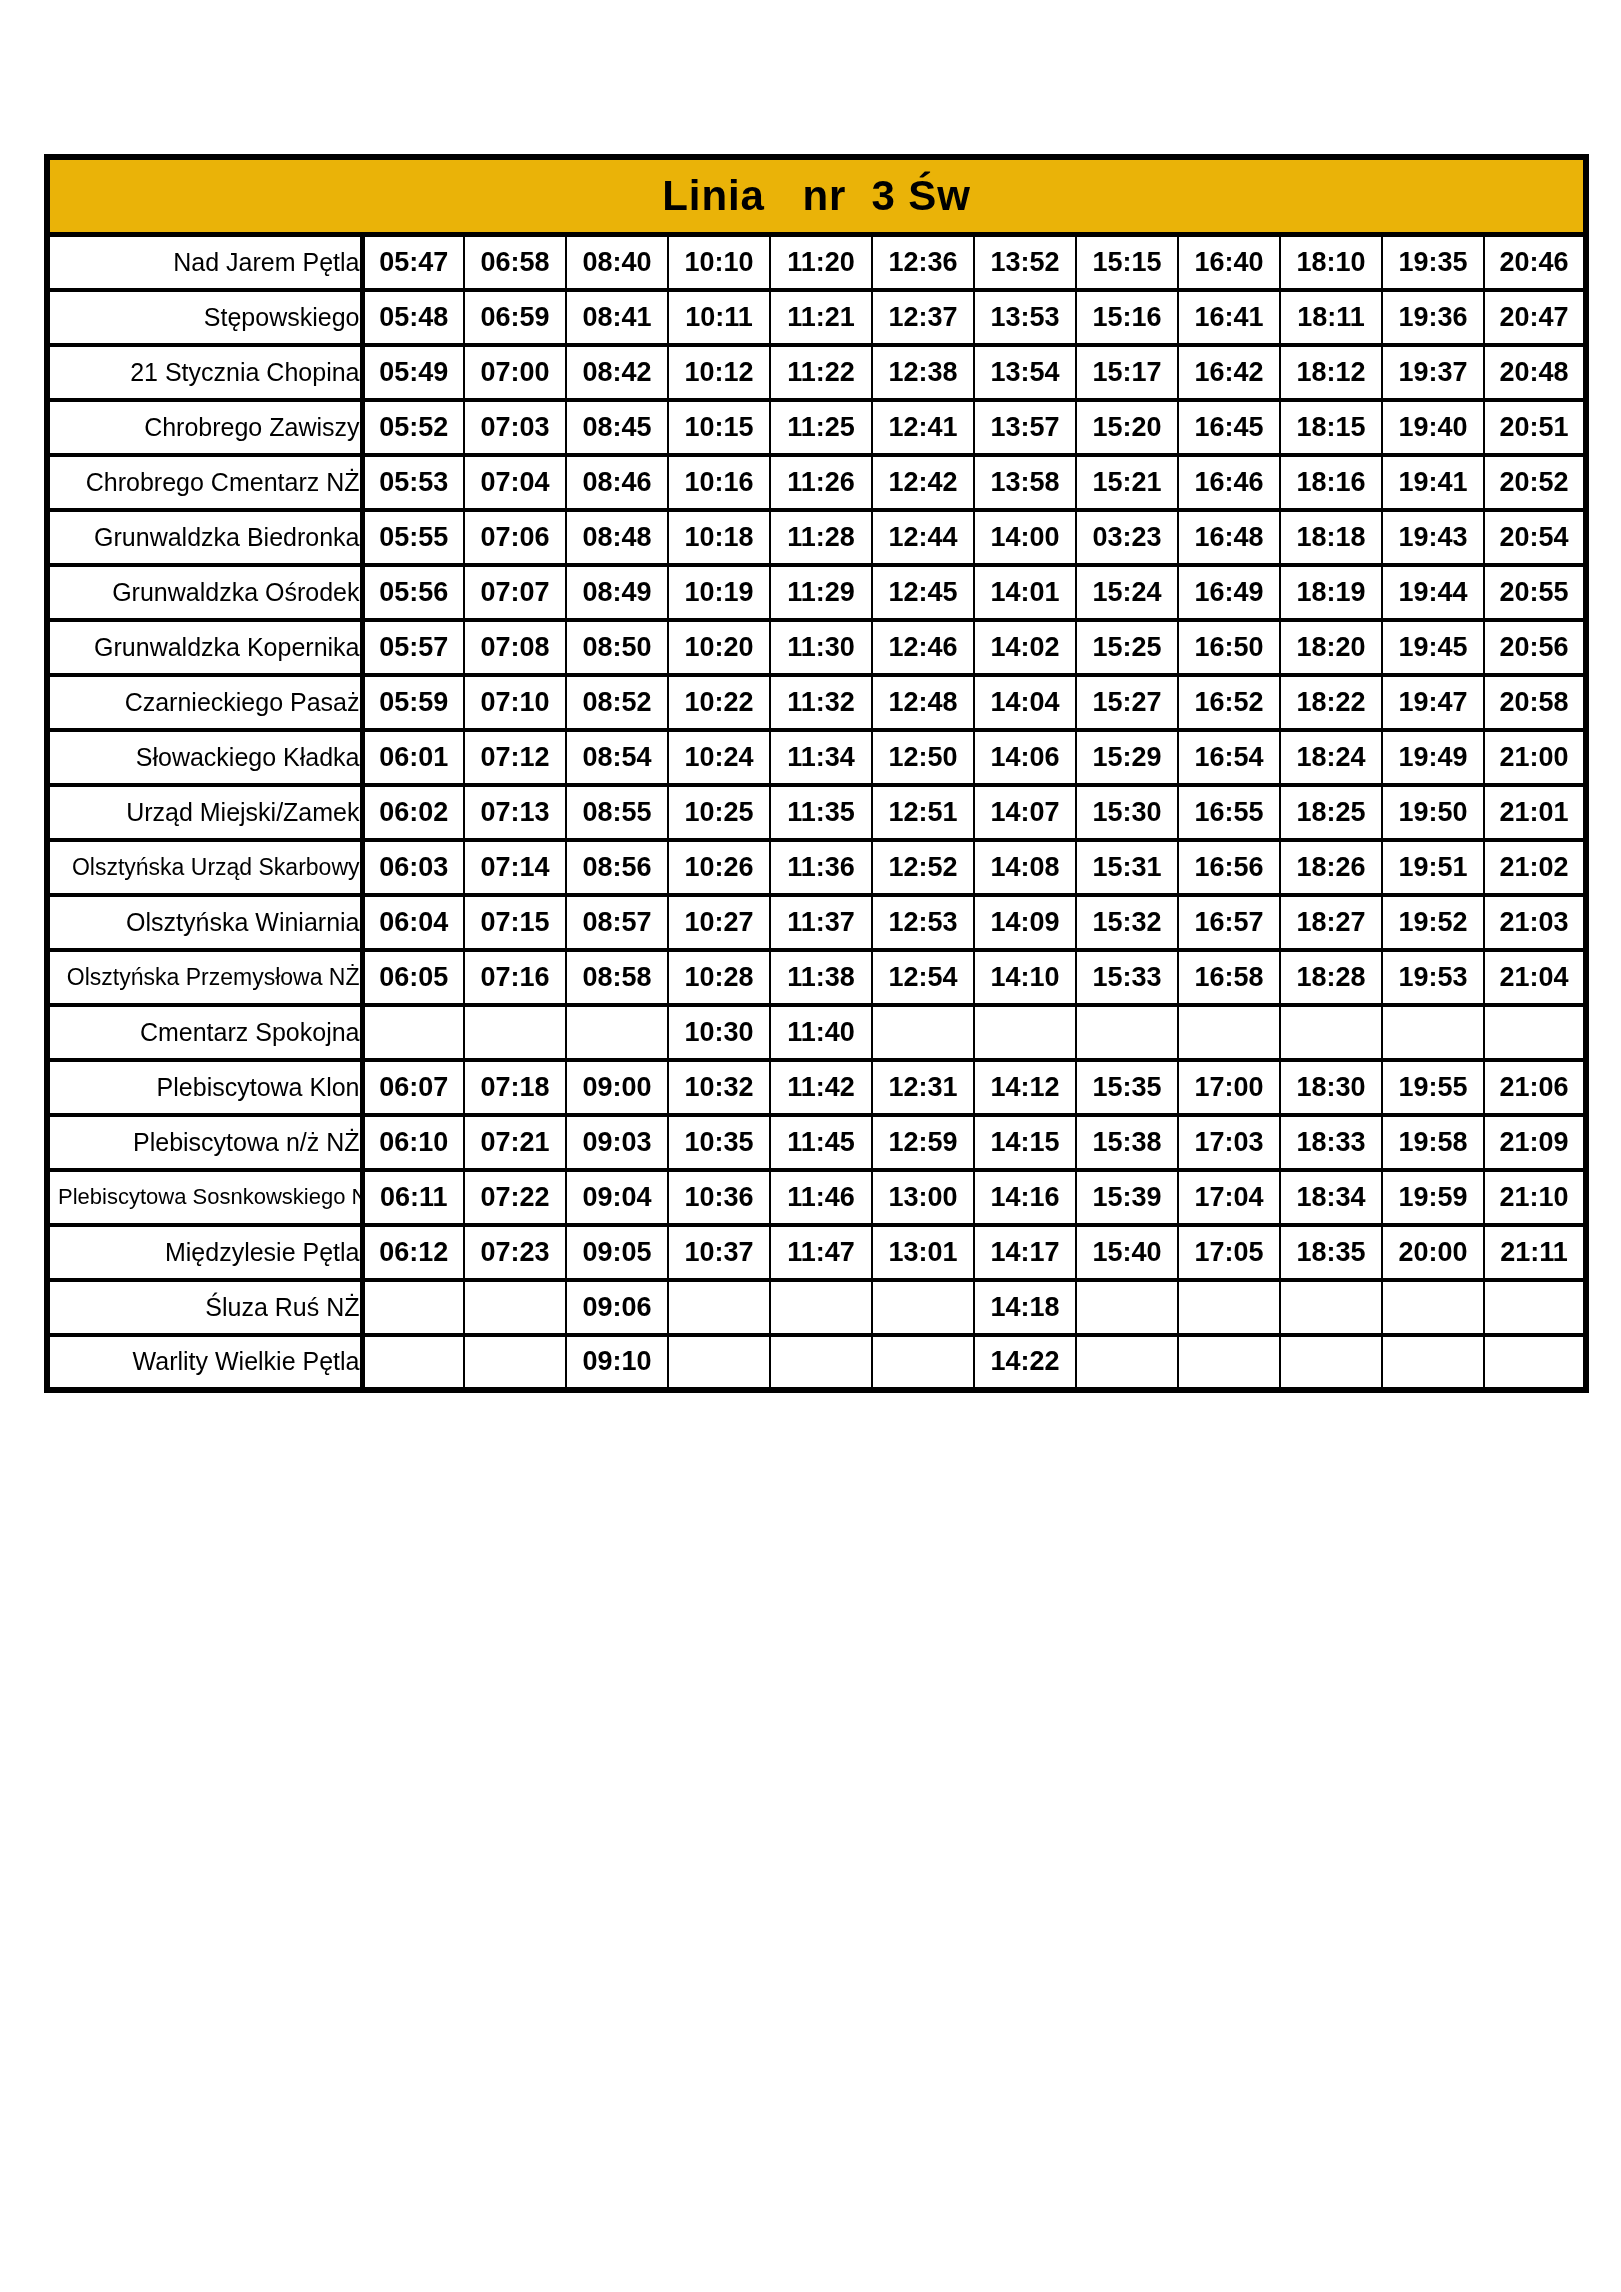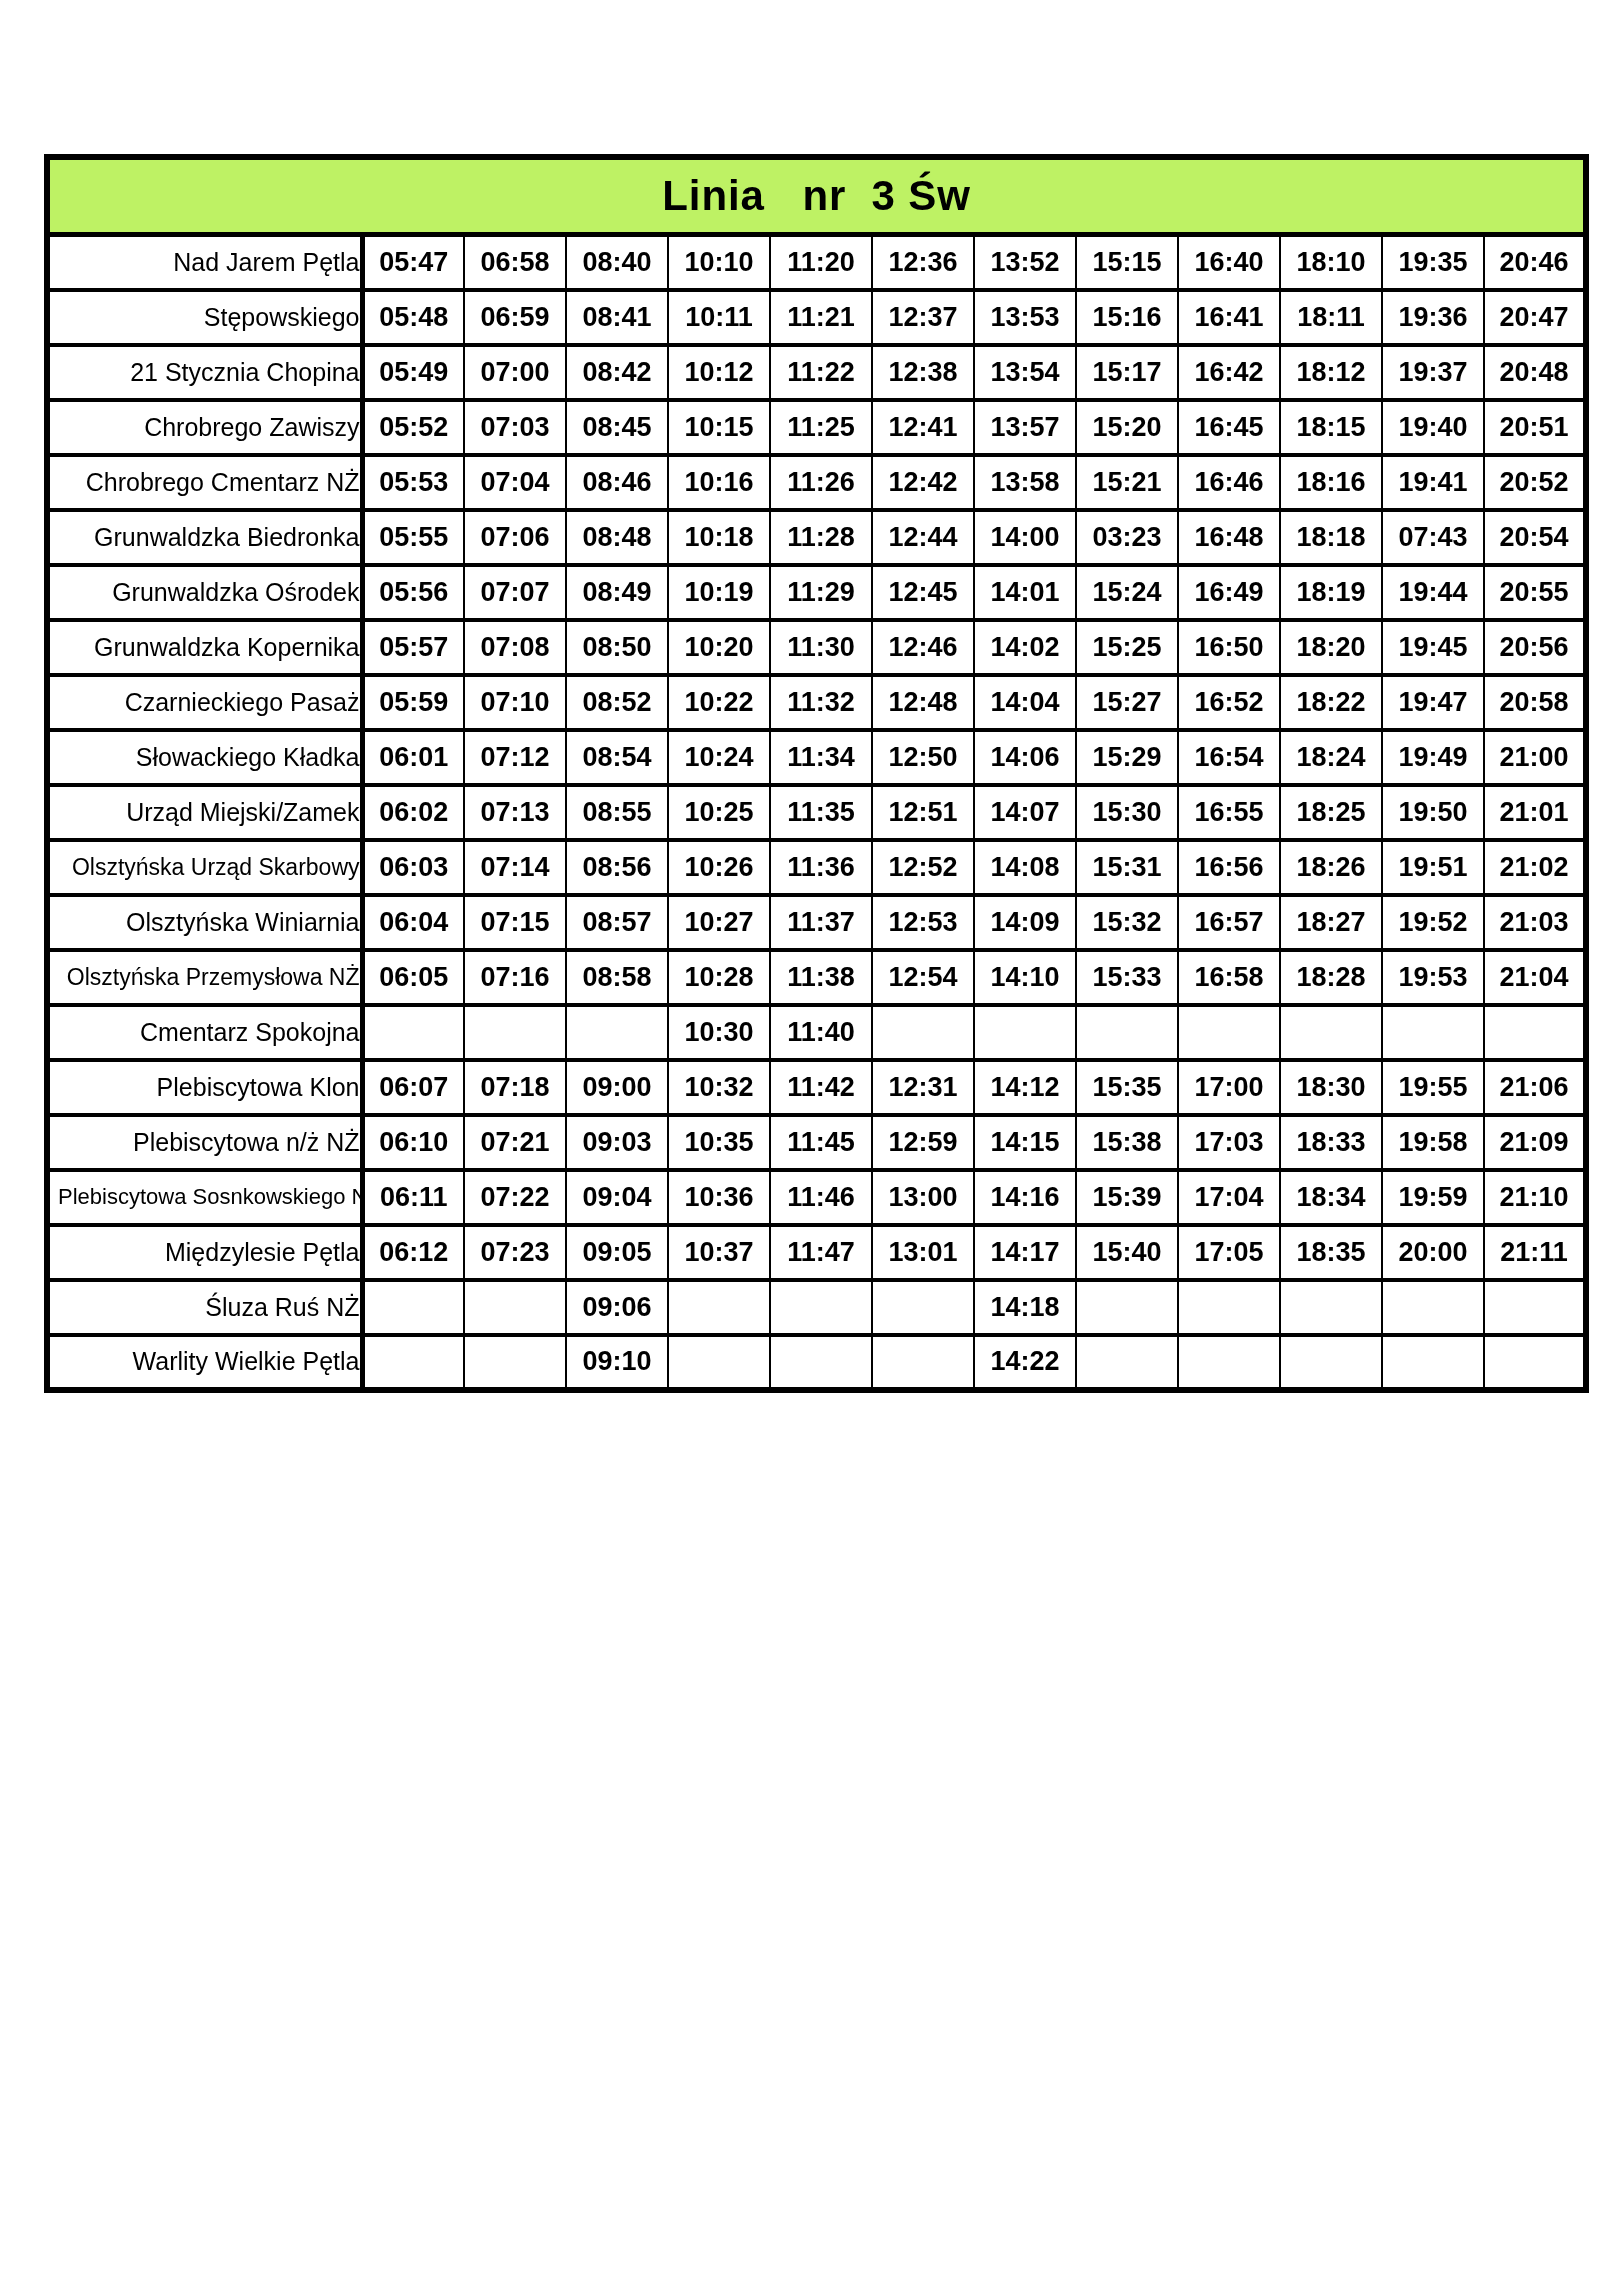--- a/index.html
+++ b/index.html
@@ -72,21 +72,21 @@
         <col style="width: 102px;">
         <col style="width: 102px;">
         <col style="width: 102px;">
         <col style="width: 102px;">
         <col style="width: 102px;">
         <col style="width: 102px;">
         <col style="width: 102px;">
       </colgroup>
     <thead>
       <tr>
-        <th class="title-cell" id="title-cell" colspan="13" style="background: #bef264;">Linia   nr  3 Św</th>
+        <th class="title-cell" id="title-cell" colspan="13" style="background: #eab308;">Linia   nr  3 Św</th>
       </tr>
     </thead>
     <tbody id="tt-body">
         <tr>
           <td class="stop">Nad Jarem Pętla</td>
           <td class="time">05:47</td>
           <td class="time">06:58</td>
           <td class="time">08:40</td>
           <td class="time">10:10</td>
           <td class="time">11:20</td>
@@ -163,21 +163,21 @@
           <td class="time">05:55</td>
           <td class="time">07:06</td>
           <td class="time">08:48</td>
           <td class="time">10:18</td>
           <td class="time">11:28</td>
           <td class="time">12:44</td>
           <td class="time">14:00</td>
           <td class="time">03:23</td>
           <td class="time">16:48</td>
           <td class="time">18:18</td>
-          <td class="time">07:43</td>
+          <td class="time">19:43</td>
           <td class="time">20:54</td>
         </tr>
         <tr>
           <td class="stop">Grunwaldzka Ośrodek</td>
           <td class="time">05:56</td>
           <td class="time">07:07</td>
           <td class="time">08:49</td>
           <td class="time">10:19</td>
           <td class="time">11:29</td>
           <td class="time">12:45</td>

